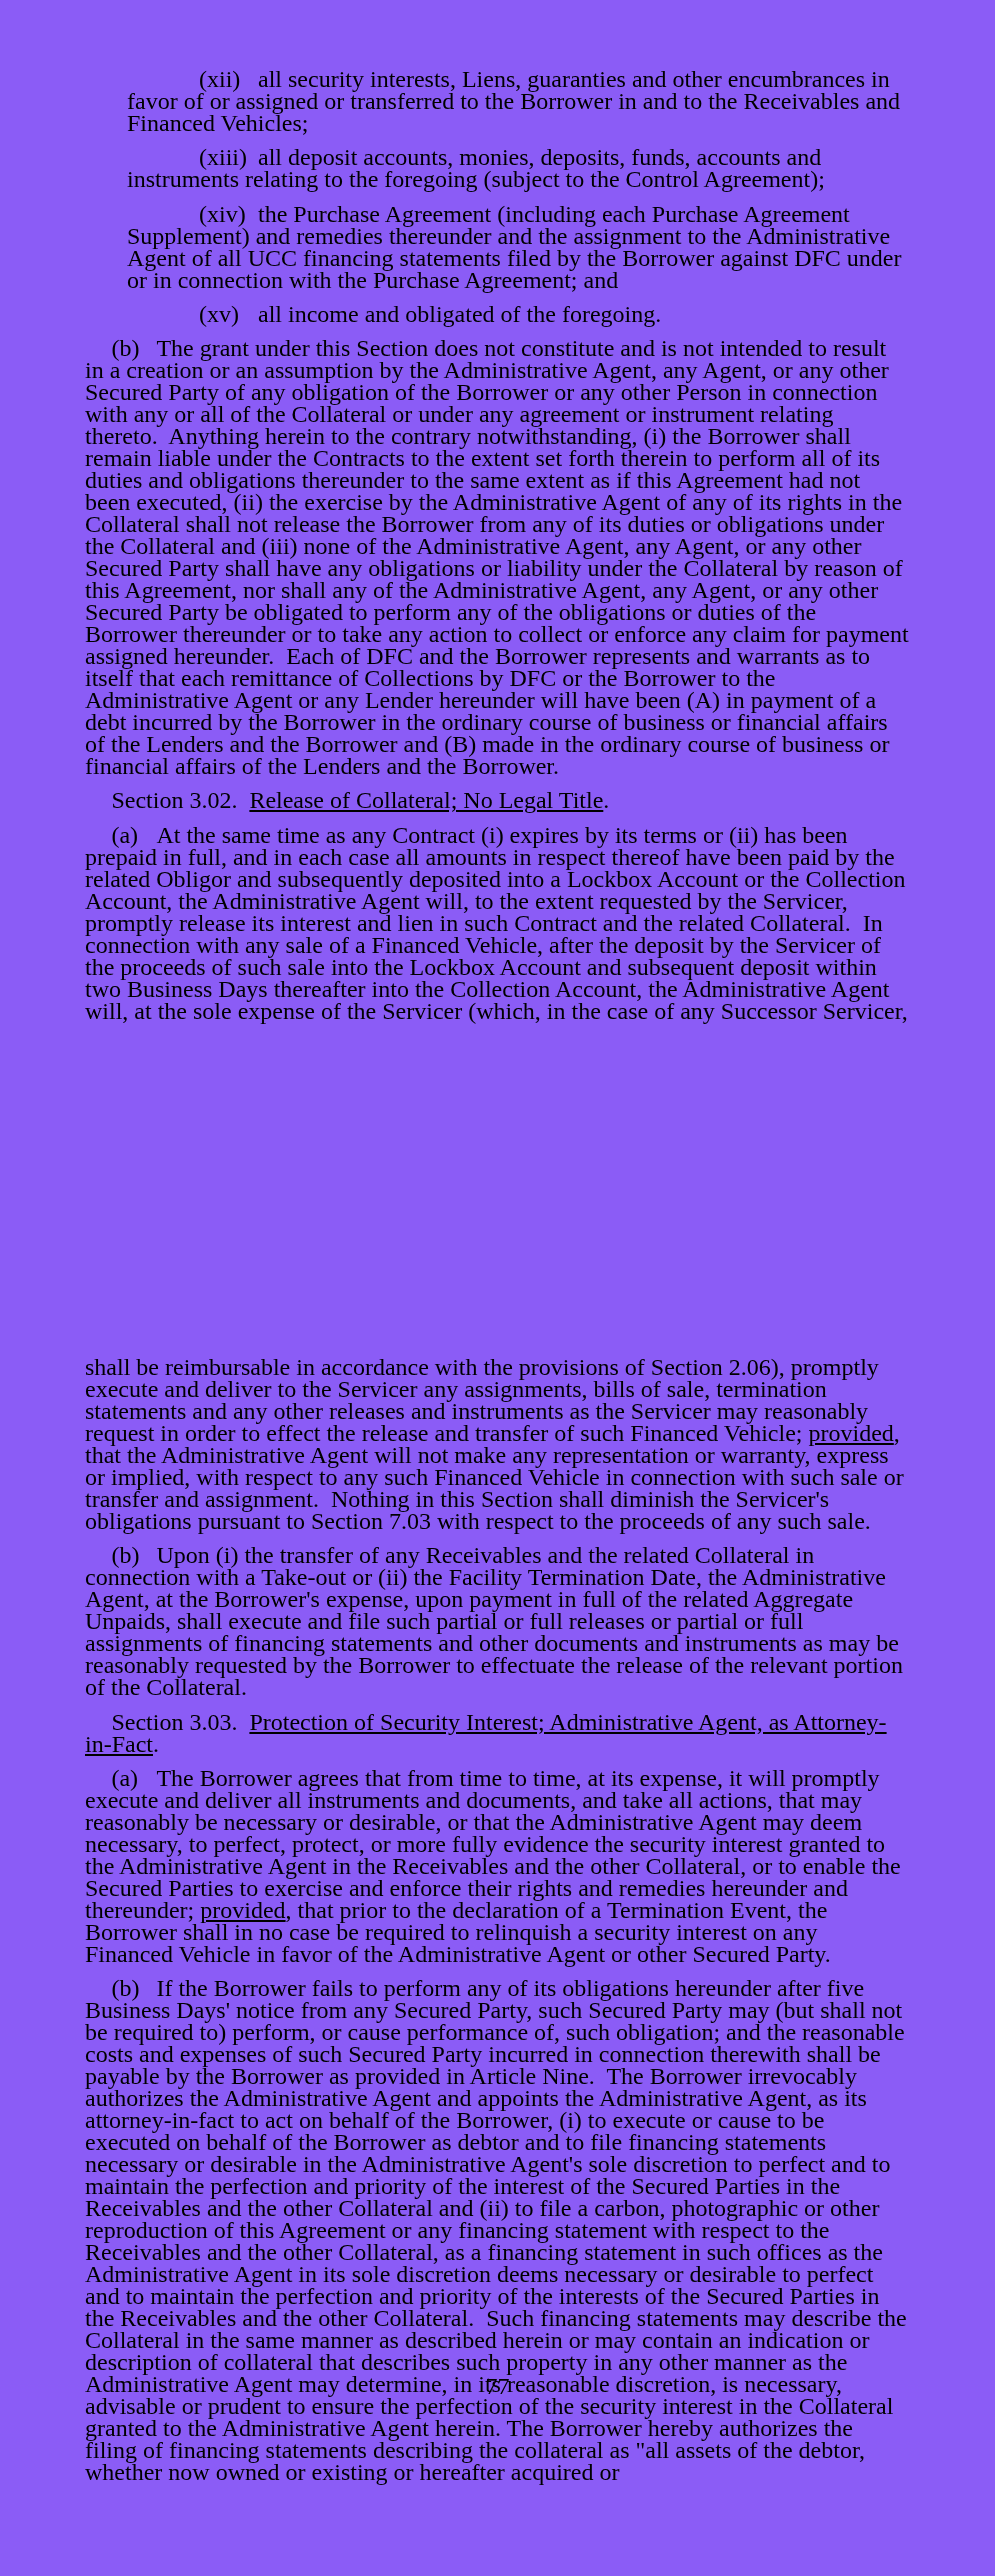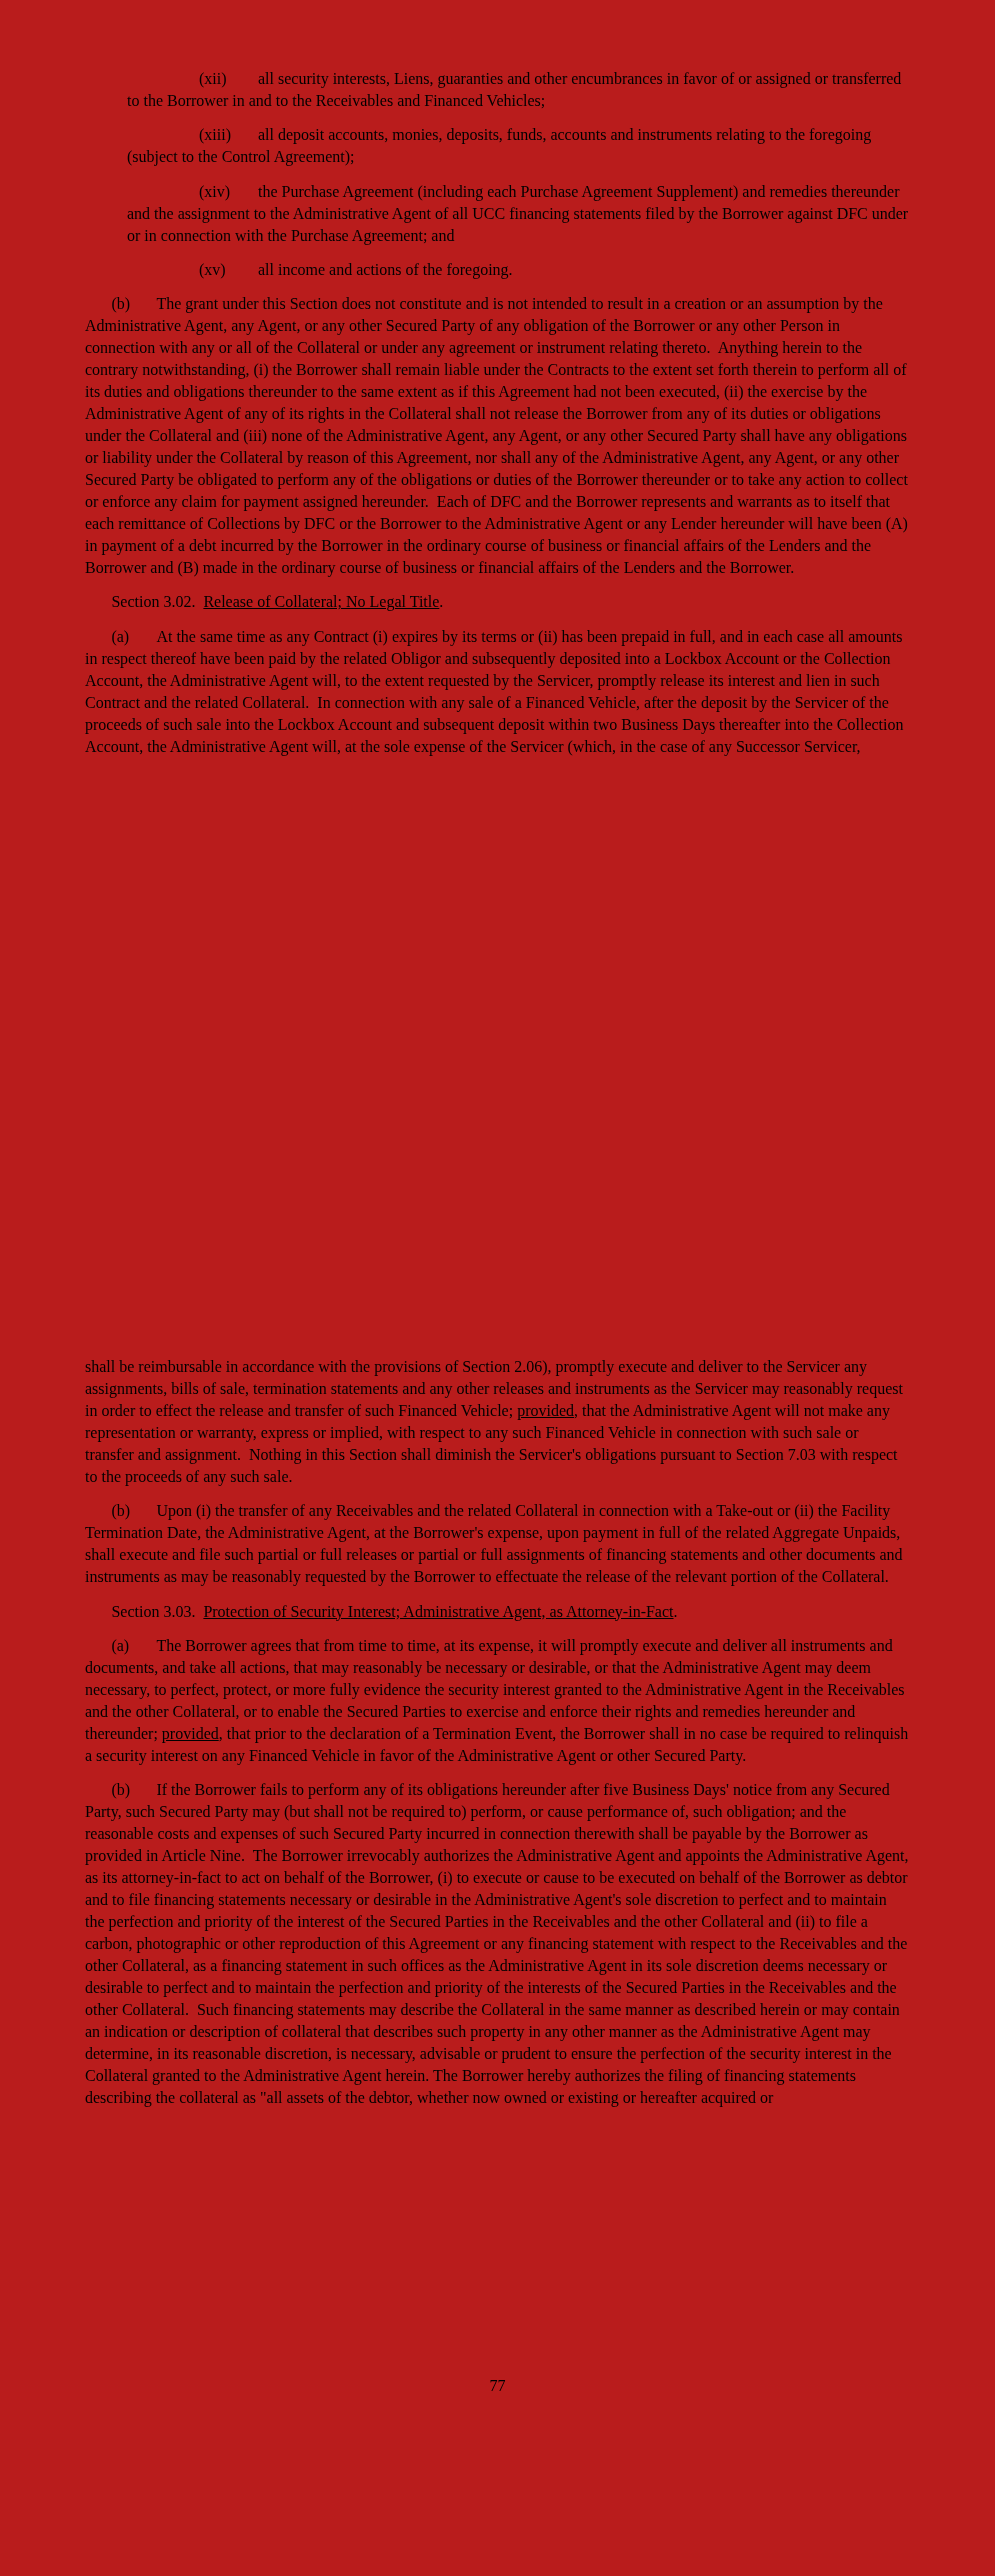--- a/index.html
+++ b/index.html
@@ -5,23 +5,23 @@
 <style>
   html, body {
     margin: 0;
     padding: 0;
     background: #ffffff;
     color: #000000;
   }
   .doc {
     width: 995px;
     height: 2576px;
-    background: #b91c1c;
+    background: #8b5cf6;
     font-family: "Liberation Serif", "DejaVu Serif", serif;
-    font-size: 16px;
+    font-size: 24px;
     line-height: 22px;
     overflow: hidden;
   }
   .page {
     position: relative;
     height: 1288px;
     box-sizing: border-box;
     padding: 68px 85px 0 85px;
     overflow: hidden;
   }
@@ -71,21 +71,21 @@
 </head>
 <body>
 
 <div class="doc">
 
   <section class="page">
     <div class="content">
         <p class="para sub-item"><span class="label">(xii)</span><span>all security interests, Liens, guaranties and other encumbrances in favor of or assigned or transferred to the Borrower in and to the Receivables and Financed Vehicles;</span></p>
         <p class="para sub-item"><span class="label">(xiii)</span><span>all deposit accounts, monies, deposits, funds, accounts and instruments relating to the foregoing (subject to the Control Agreement);</span></p>
         <p class="para sub-item"><span class="label">(xiv)</span><span>the Purchase Agreement (including each Purchase Agreement Supplement) and remedies thereunder and the assignment to the Administrative Agent of all UCC financing statements filed by the Borrower against DFC under or in connection with the Purchase Agreement; and</span></p>
-        <p class="para sub-item"><span class="label">(xv)</span><span>all income and actions of the foregoing.</span></p>
+        <p class="para sub-item"><span class="label">(xv)</span><span>all income and obligated of the foregoing.</span></p>
         <p class="para body"><span class="label">(b)</span><span>The grant under this Section does not constitute and is not intended to result in a creation or an assumption by the Administrative Agent, any Agent, or any other Secured Party of any obligation of the Borrower or any other Person in connection with any or all of the Collateral or under any agreement or instrument relating thereto.&nbsp; Anything herein to the contrary notwithstanding, (i) the Borrower shall remain liable under the Contracts to the extent set forth therein to perform all of its duties and obligations thereunder to the same extent as if this Agreement had not been executed, (ii) the exercise by the Administrative Agent of any of its rights in the Collateral shall not release the Borrower from any of its duties or obligations under the Collateral and (iii) none of the Administrative Agent, any Agent, or any other Secured Party shall have any obligations or liability under the Collateral by reason of this Agreement, nor shall any of the Administrative Agent, any Agent, or any other Secured Party be obligated to perform any of the obligations or duties of the Borrower thereunder or to take any action to collect or enforce any claim for payment assigned hereunder.&nbsp; Each of DFC and the Borrower represents and warrants as to itself that each remittance of Collections by DFC or the Borrower to the Administrative Agent or any Lender hereunder will have been (A) in payment of a debt incurred by the Borrower in the ordinary course of business or financial affairs of the Lenders and the Borrower and (B) made in the ordinary course of business or financial affairs of the Lenders and the Borrower.</span></p>
         <p class="para section"><span>Section 3.02.&nbsp; </span><span class="underline">Release of Collateral; No Legal Title</span><span>.</span></p>
         <p class="para body"><span class="label">(a)</span><span>At the same time as any Contract (i) expires by its terms or (ii) has been prepaid in full, and in each case all amounts in respect thereof have been paid by the related Obligor and subsequently deposited into a Lockbox Account or the Collection Account, the Administrative Agent will, to the extent requested by the Servicer, promptly release its interest and lien in such Contract and the related Collateral.&nbsp; In connection with any sale of a Financed Vehicle, after the deposit by the Servicer of the proceeds of such sale into the Lockbox Account and subsequent deposit within two Business Days thereafter into the Collection Account, the Administrative Agent will, at the sole expense of the Servicer (which, in the case of any Successor Servicer,</span></p>
       </div>
   </section>
 
   <section class="page">
     <div class="content">
         <p class="para continuation"><span>shall be reimbursable in accordance with the provisions of Section 2.06), promptly execute and deliver to the Servicer any assignments, bills of sale, termination statements and any other releases and instruments as the Servicer may reasonably request in order to effect the release and transfer of such Financed Vehicle; </span><span class="underline">provided</span><span>, that the Administrative Agent will not make any representation or warranty, express or implied, with respect to any such Financed Vehicle in connection with such sale or transfer and assignment.&nbsp; Nothing in this Section shall diminish the Servicer's obligations pursuant to Section 7.03 with respect to the proceeds of any such sale.</span></p>
         <p class="para body"><span class="label">(b)</span><span>Upon (i) the transfer of any Receivables and the related Collateral in connection with a Take-out or (ii) the Facility Termination Date, the Administrative Agent, at the Borrower's expense, upon payment in full of the related Aggregate Unpaids, shall execute and file such partial or full releases or partial or full assignments of financing statements and other documents and instruments as may be reasonably requested by the Borrower to effectuate the release of the relevant portion of the Collateral.</span></p>

